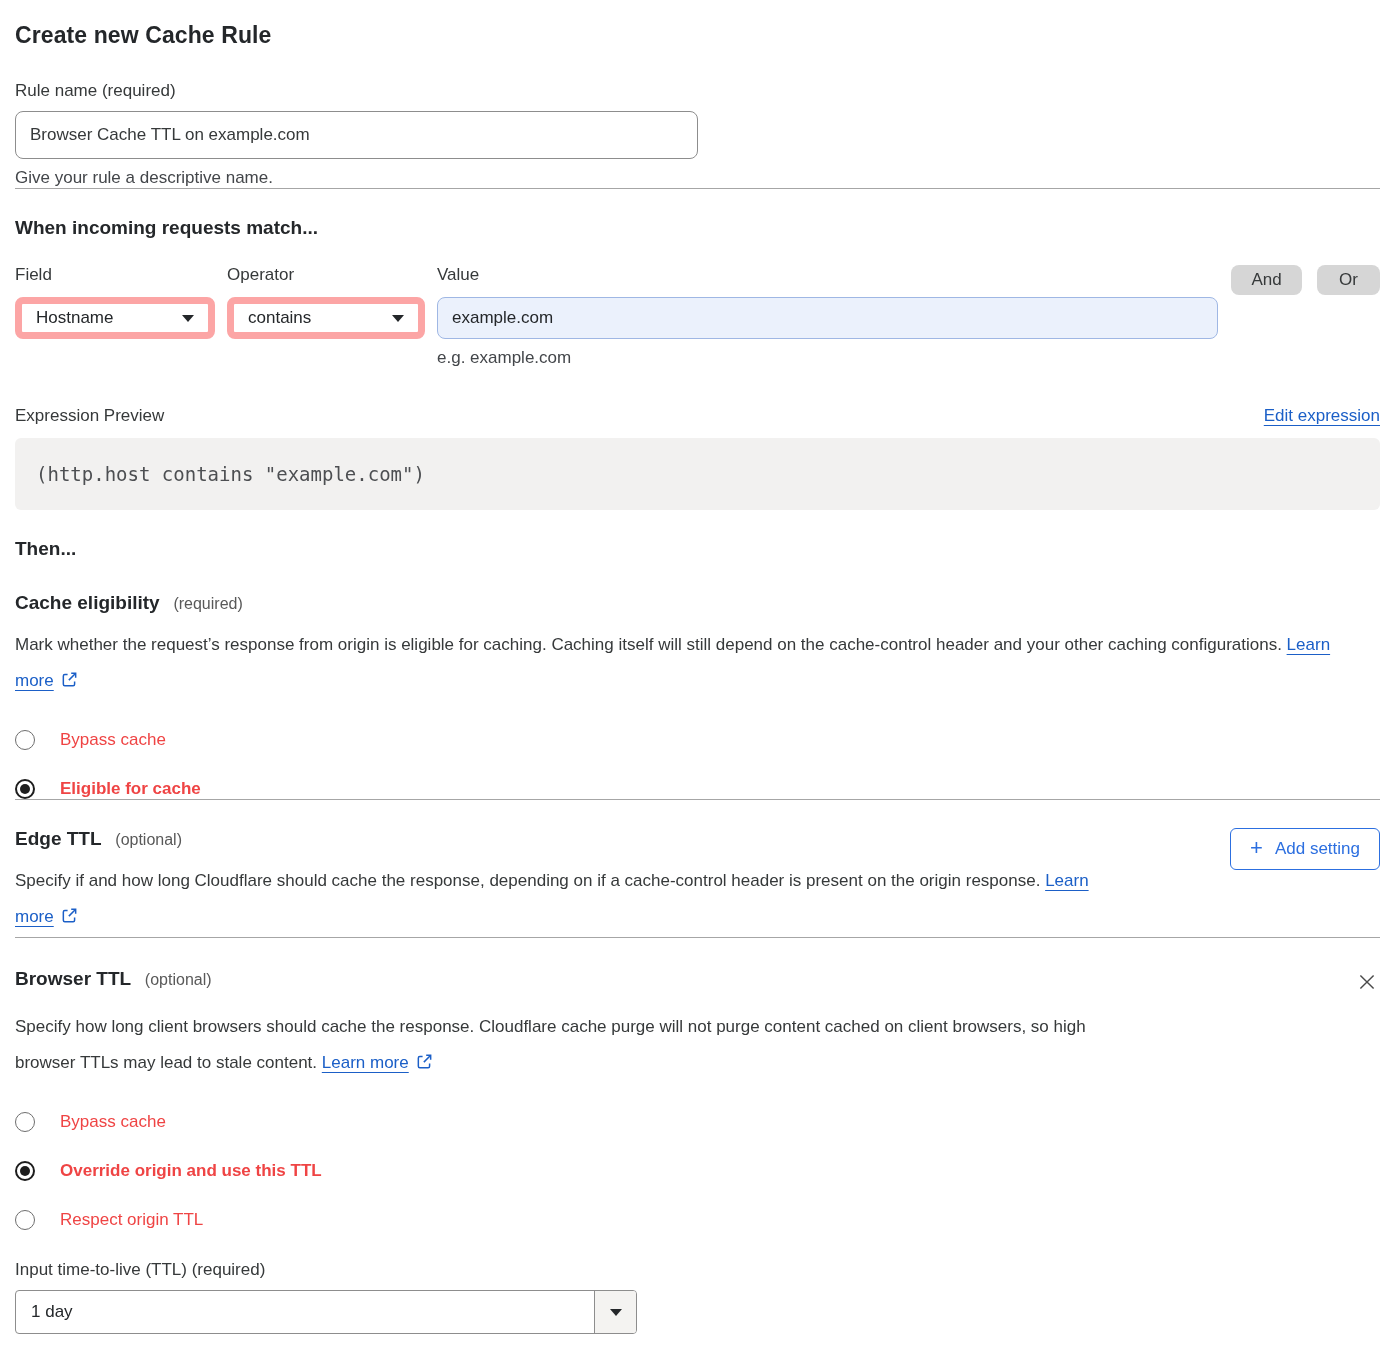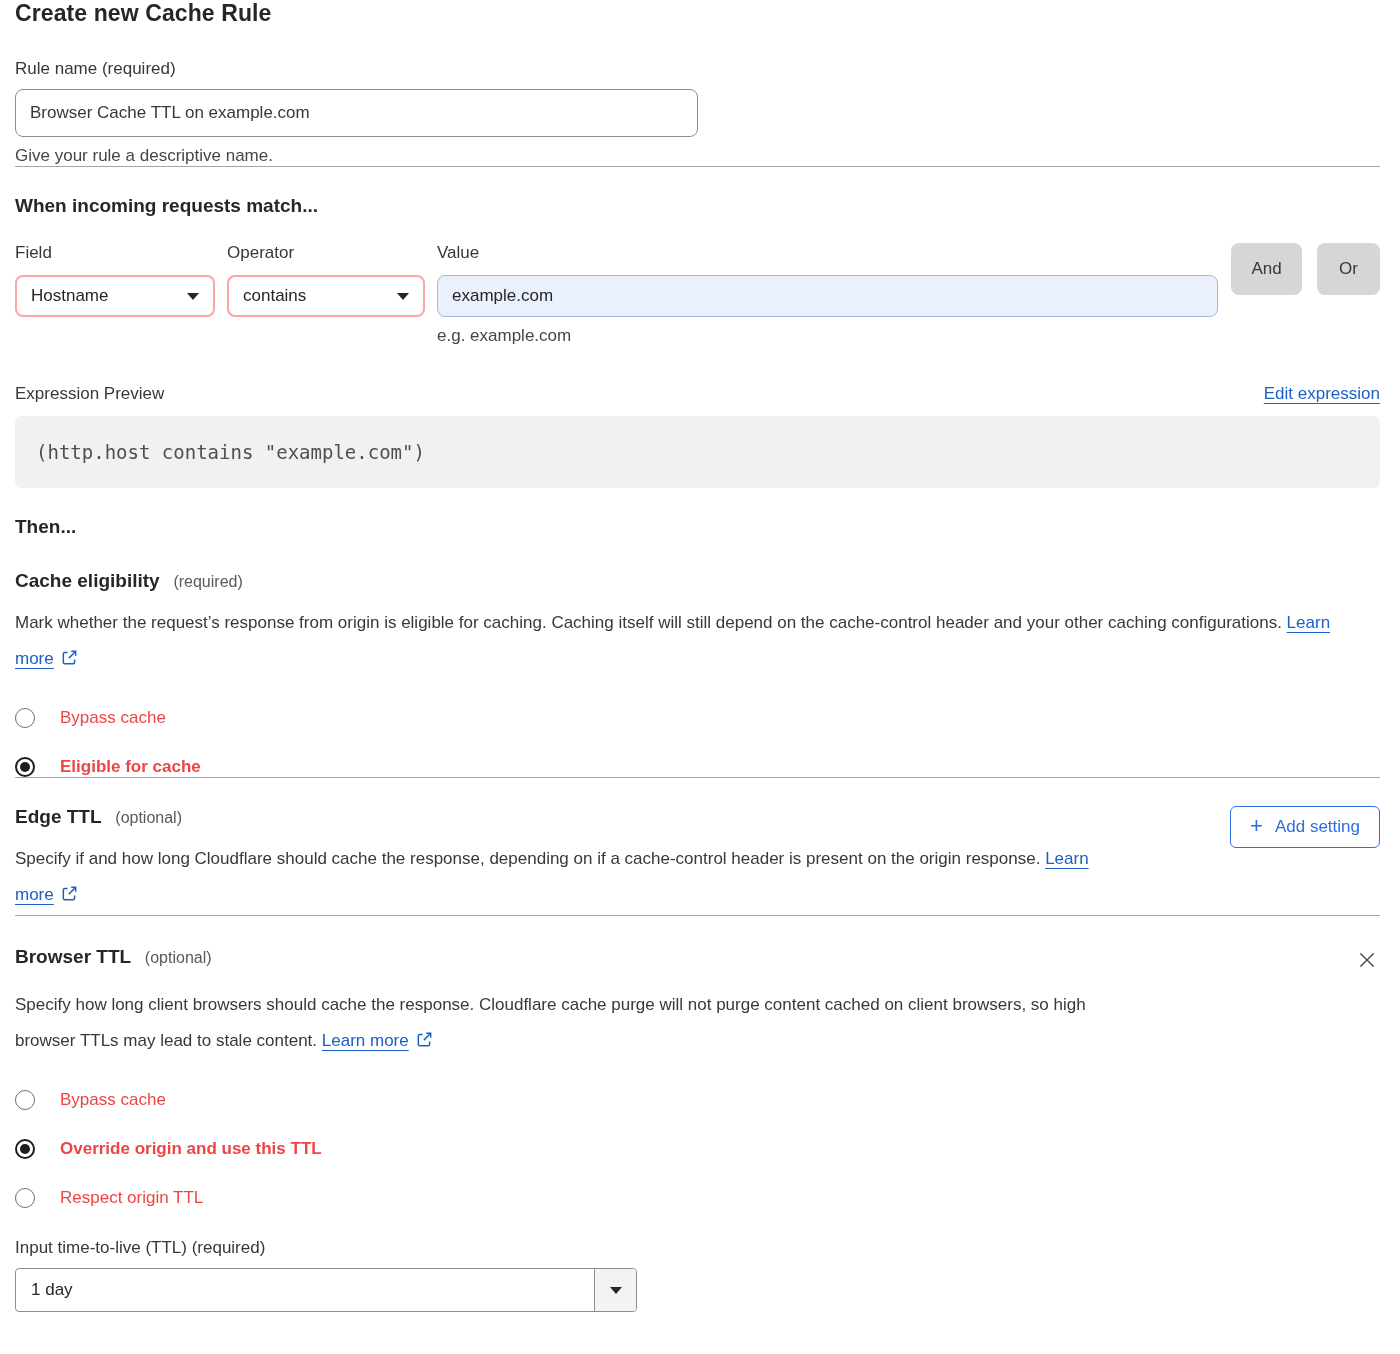--- a/index.html
+++ b/index.html
@@ -4,21 +4,21 @@
 <style>
   * { margin: 0; padding: 0; box-sizing: border-box; }
   html, body { background: #ffffff; }
   body {
     width: 1400px;
     min-height: 1354px;
     font-family: "Liberation Sans", sans-serif;
     color: #36393a;
     font-size: 17px;
   }
-  .content { padding: 0 20px 18px 15px; }
+  .content { padding: 22px 20px 18px 15px; }
 
   h1.page-title {
     font-size: 23px;
     font-weight: 700;
     color: #24272a;
     letter-spacing: 0.1px;
   }
   .section-heading {
     font-size: 19px;
     font-weight: 700;
@@ -53,21 +53,21 @@
 
   
   .match-grid { display: flex; align-items: flex-start; margin-top: 26px; }
   .col-field { width: 200px; margin-right: 12px; }
   .col-operator { width: 198px; margin-right: 12px; }
   .col-value { flex: 1; }
   .col-label { font-size: 17px; color: #36393a; margin-bottom: 12px; }
 
   .select-control {
     height: 42px;
-    border: 2px solid #fca5a5;
+    border: 7px solid #fca5a5;
     border-radius: 8px;
     background: #fff;
     display: flex;
     align-items: center;
     justify-content: space-between;
     padding: 0 14px;
     cursor: pointer;
     font-size: 17px;
     color: #24272a;
   }
@@ -83,21 +83,21 @@
     border: 1px solid #9fb7e4;
     border-radius: 8px;
     background: #ebf1fc;
     padding: 0 14px;
     font-family: "Liberation Sans", sans-serif;
     font-size: 17px;
     color: #24272a;
     outline: none;
   }
   .conj-btn {
-    height: 52px;
+    height: 30px;
     border: none;
     border-radius: 8px;
     background: #d6d6d6;
     color: #36393a;
     font-family: "Liberation Sans", sans-serif;
     font-size: 17px;
     cursor: pointer;
   }
   .btn-and { width: 71px; margin-left: 13px; }
   .btn-or  { width: 63px; margin-left: 15px; }

